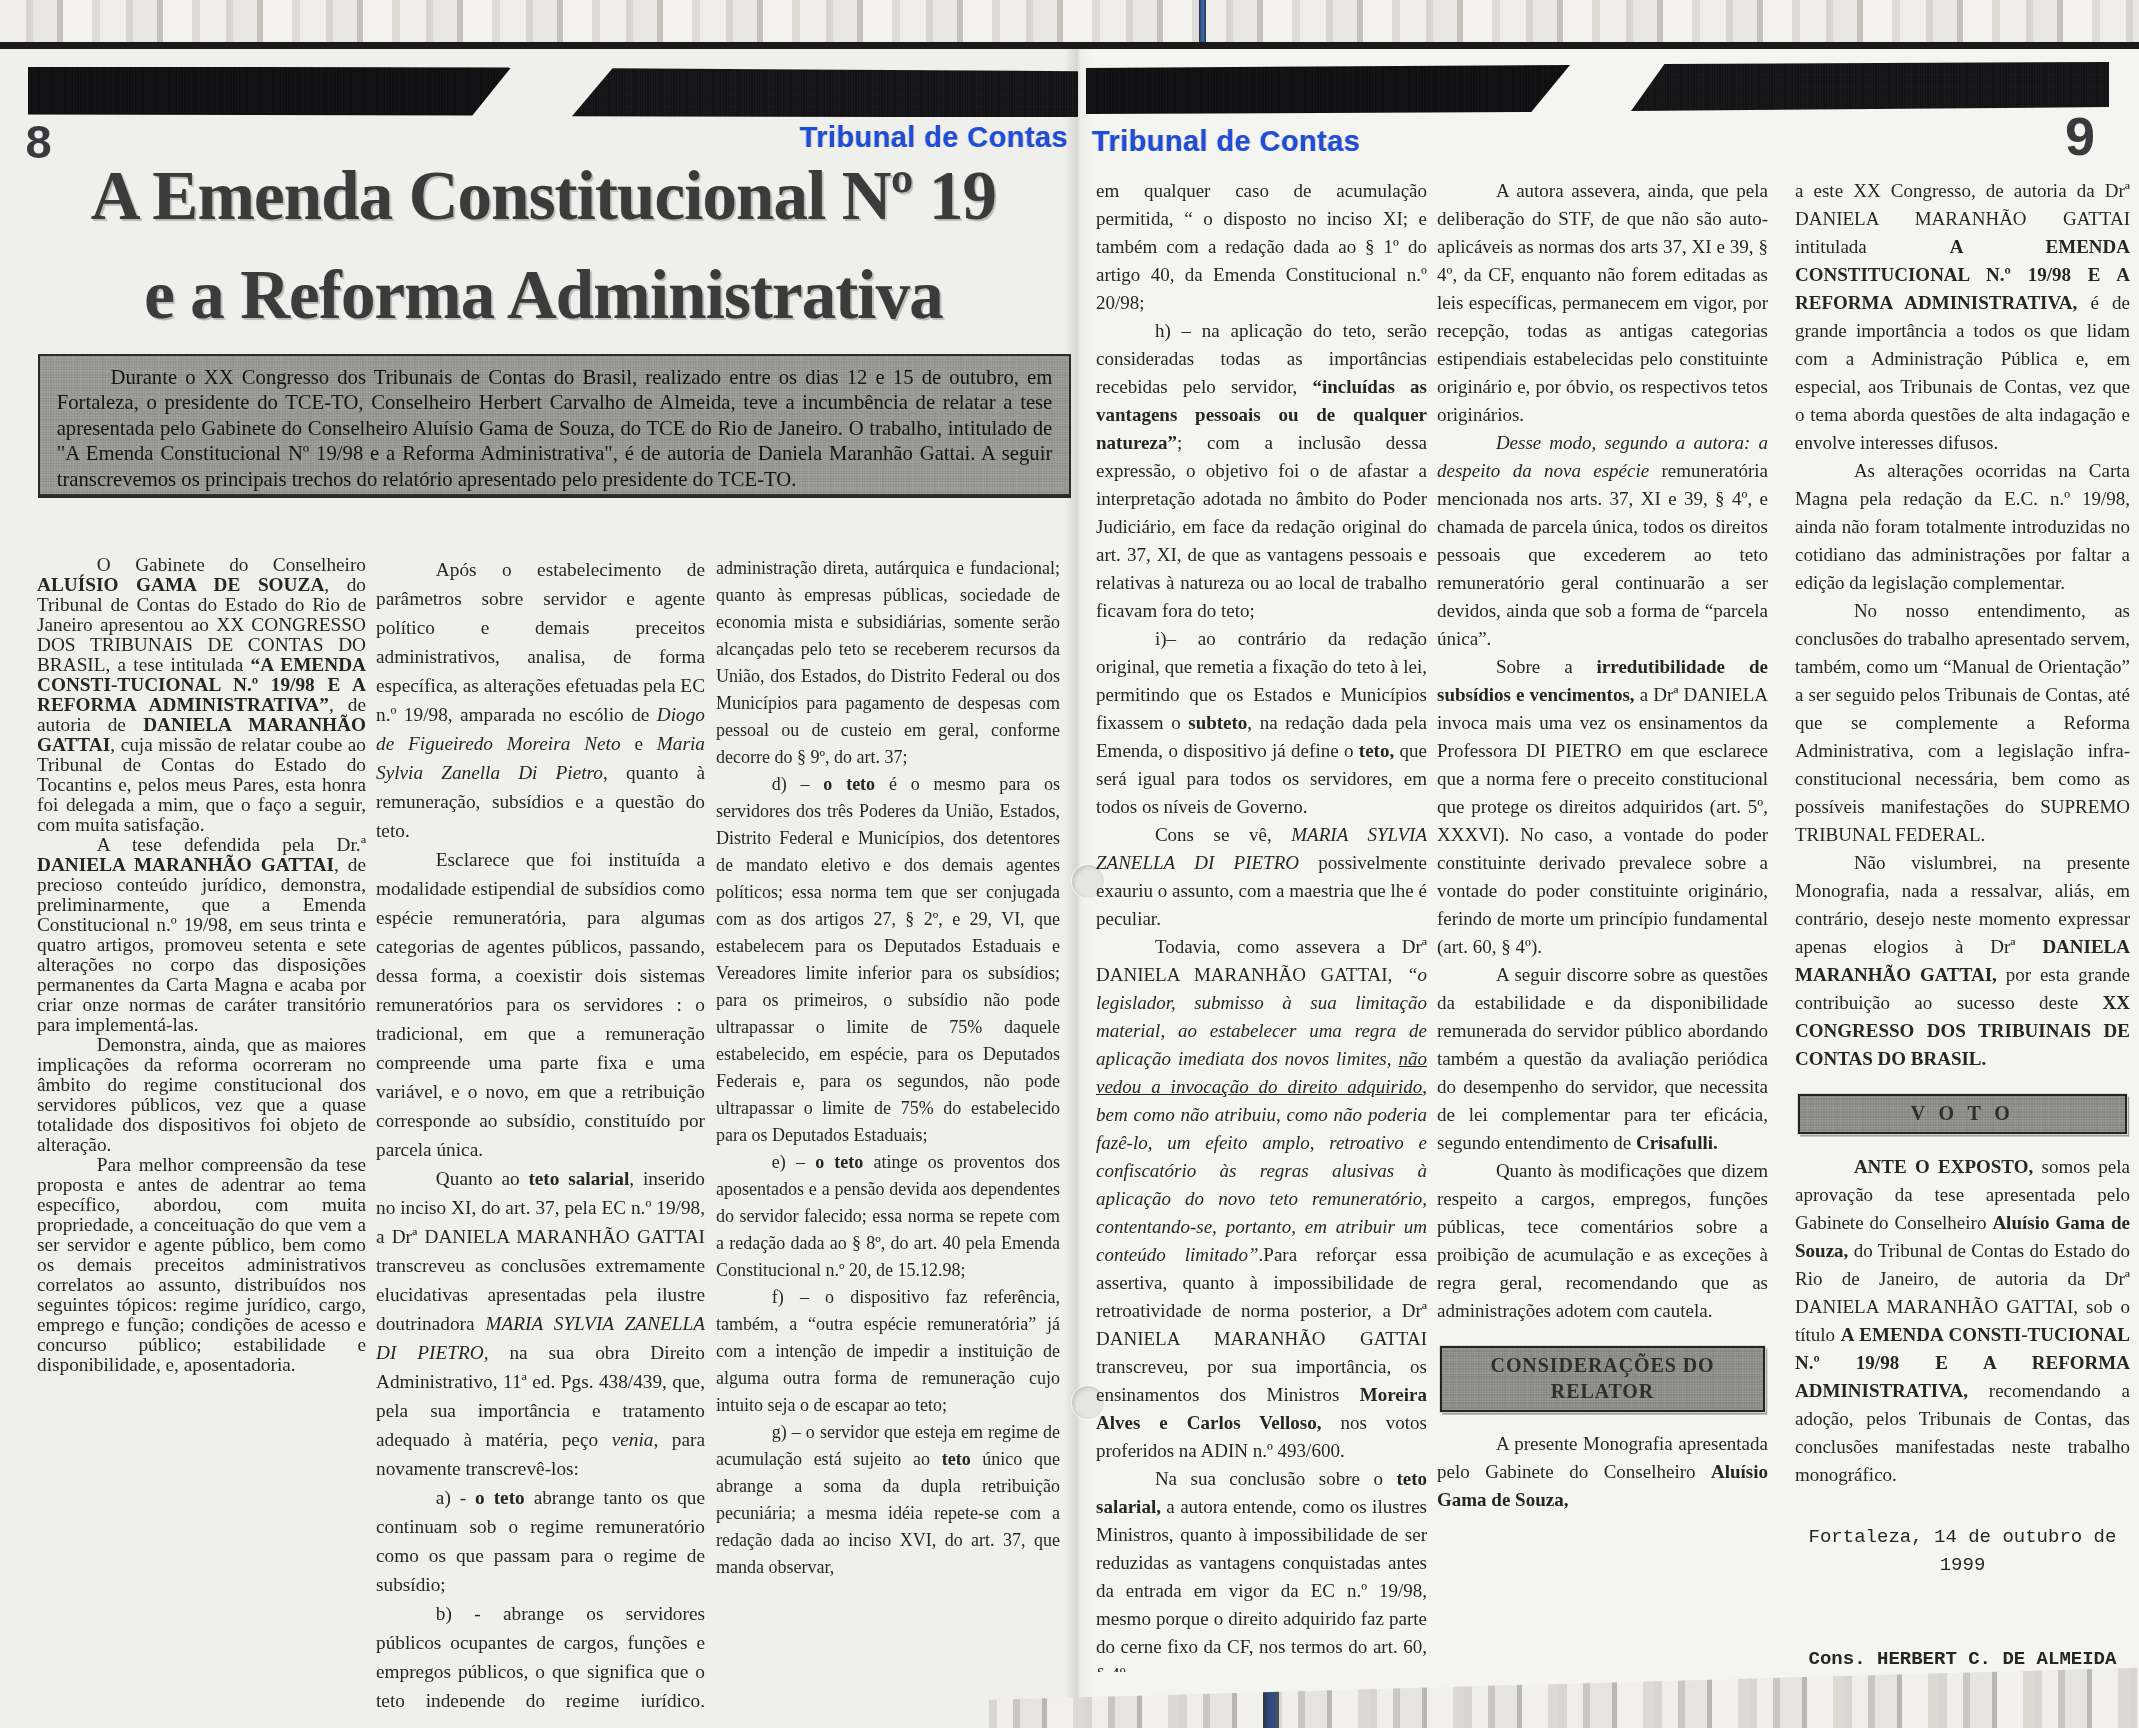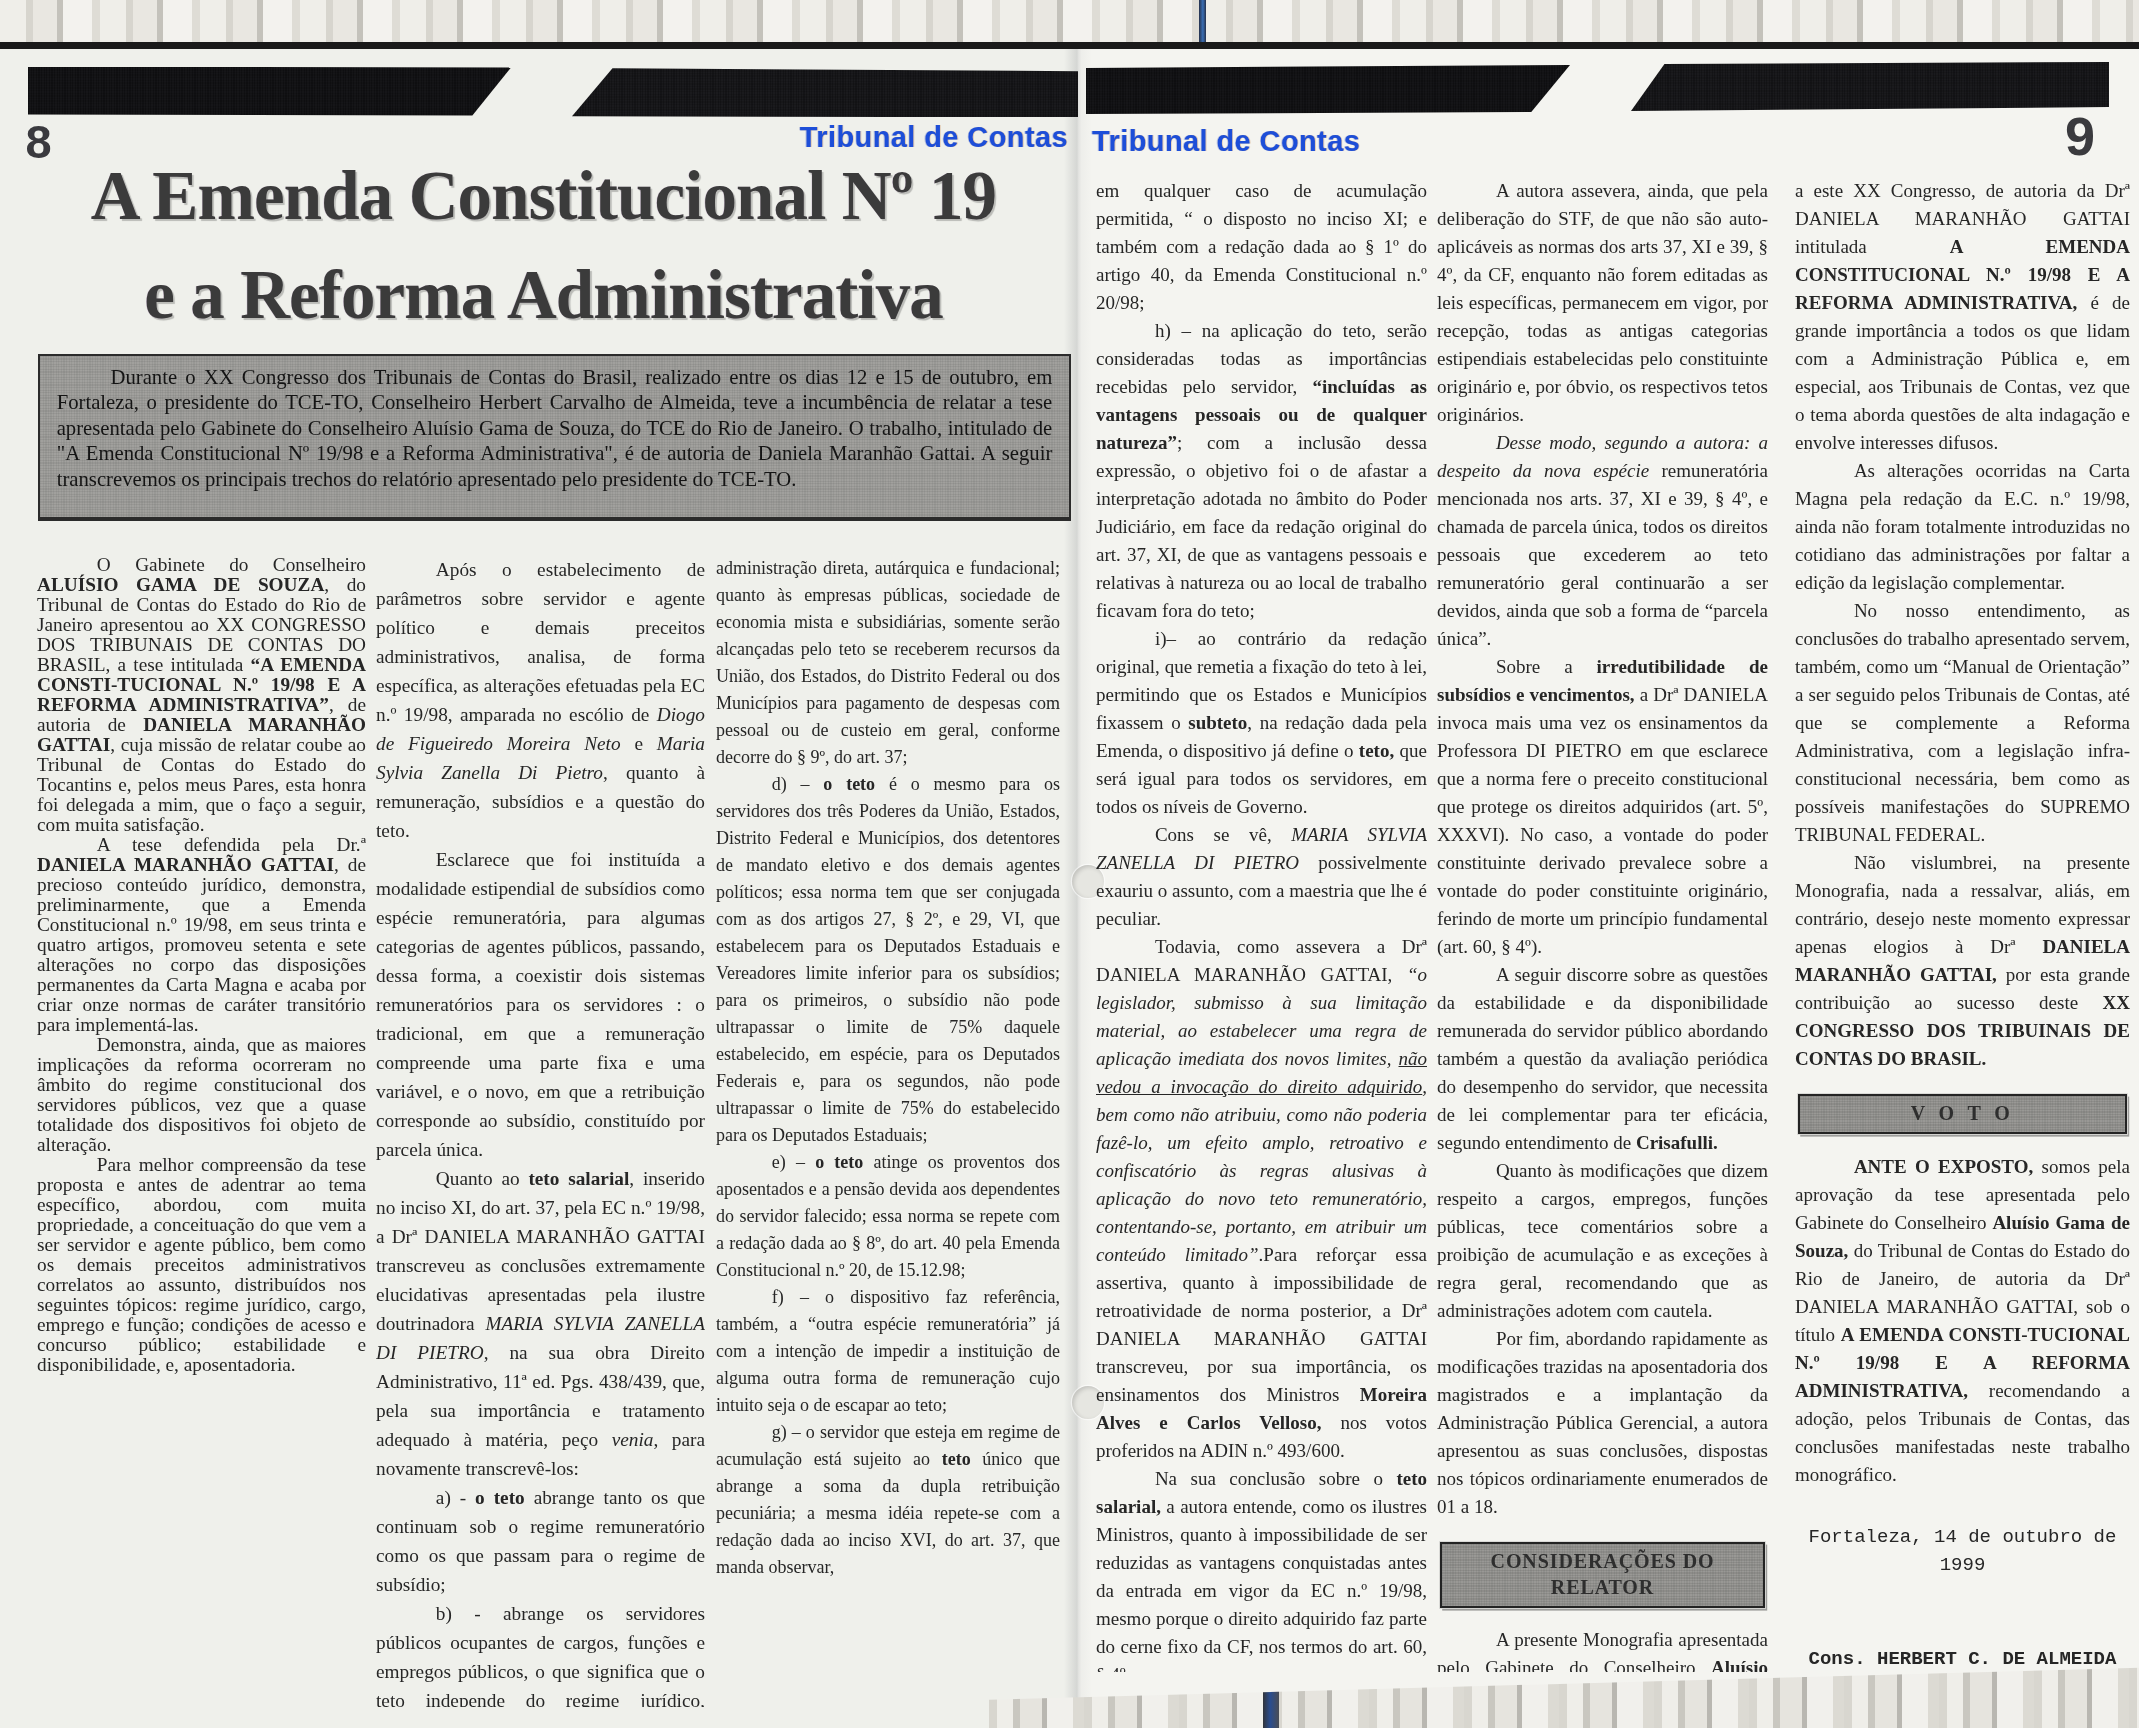--- a/index.html
+++ b/index.html
@@ -47,21 +47,21 @@
     color:#1d4ed8;font-size:29px;letter-spacing:0.4px;
     text-shadow:0.9px 0 0 rgba(190,110,40,.30),-0.9px 0 0 rgba(70,90,190,.30);}
   .kick-l{left:743px;top:72px;width:325px;text-align:right;}
   .kick-r{left:1092px;top:76px;width:396px;text-align:left;}
 
   .title{position:absolute;left:16px;top:98px;width:1055px;margin:0;text-align:center;
     font-family:"Liberation Serif",serif;font-weight:bold;font-size:69px;line-height:99px;
     color:#3b3b3b;letter-spacing:-0.9px;
     text-shadow:1.8px 1.8px 0.9px rgba(0,0,0,.22),-0.4px 0 0 rgba(120,60,140,.25);}
 
-  .leadbox{position:absolute;left:38px;top:305px;width:1033px;height:167px;box-sizing:border-box;
+  .leadbox{position:absolute;left:38px;top:305px;width:1033px;height:144px;box-sizing:border-box;
     border:2.6px solid #2b2b2b;border-bottom-width:4px;padding:8.8px 16.7px 7px 16.7px;
     background:repeating-linear-gradient(90deg,#c3c3c1 0 1.3px,#cecdcb 1.3px 2.6px),
                repeating-linear-gradient(0deg,rgba(255,255,255,.22) 0 1.3px,rgba(0,0,0,.06) 1.3px 2.6px);
     background-blend-mode:multiply;background-color:#c7c7c5;
     font-size:20.7px;line-height:25.5px;color:#141414;overflow:hidden;}
   .leadbox p{margin:0;text-align:justify;text-indent:2.6em;}
 
   .col{position:absolute;color:#262626;overflow:hidden;text-align:justify;}
   .lc1{left:37px; top:506px;width:329px;height:1152px;font-size:19.3px;line-height:20px;}
   .lc2{left:376px;top:506px;width:329px;height:1152px;font-size:19.3px;line-height:29px;}
@@ -143,21 +143,20 @@
       <p class="para"><span>Cons se vê, </span><span class="italic">MARIA SYLVIA ZANELLA DI PIETRO</span><span> possivelmente exauriu o assunto, com a maestria que lhe é peculiar.</span></p>
       <p class="para"><span>Todavia, como assevera a Drª DANIELA MARANHÃO GATTAI, </span><span class="italic">“o legislador, submisso à sua limitação material, ao estabelecer uma regra de aplicação imediata dos novos limites, </span><span class="italic ul">não vedou a invocação do direito adquirido</span><span class="italic">, bem como não atribuiu, como não poderia fazê-lo, um efeito amplo, retroativo e confiscatório às regras alusivas à aplicação do novo teto remuneratório, contentando-se, portanto, em atribuir um conteúdo limitado”</span><span>.Para reforçar essa assertiva, quanto à impossibilidade de retroatividade de norma posterior, a Drª DANIELA MARANHÃO GATTAI transcreveu, por sua importância, os ensinamentos dos Ministros </span><span class="bold">Moreira Alves e Carlos Velloso,</span><span> nos votos proferidos na ADIN n.º 493/600.</span></p>
       <p class="para"><span>Na sua conclusão sobre o </span><span class="bold">teto salarial,</span><span> a autora entende, como os ilustres Ministros, quanto à impossibilidade de ser reduzidas as vantagens conquistadas antes da entrada em vigor da EC n.º 19/98, mesmo porque o direito adquirido faz parte do cerne fixo da CF, nos termos do art. 60, § 4º.</span></p>
     </div>
   <div class="col rc2">
       <p class="para">A autora assevera, ainda, que pela deliberação do STF, de que não são auto-aplicáveis as normas dos arts 37, XI e 39, § 4º, da CF, enquanto não forem editadas as leis específicas, permanecem em vigor, por recepção, todas as antigas categorias estipendiais estabelecidas pelo constituinte originário e, por óbvio, os respectivos tetos originários.</p>
       <p class="para"><span class="italic">Desse modo, segundo a autora: a despeito da nova espécie</span><span> remuneratória mencionada nos arts. 37, XI e 39, § 4º, e chamada de parcela única, todos os direitos pessoais que excederem ao teto remuneratório geral continuarão a ser devidos, ainda que sob a forma de “parcela única”.</span></p>
       <p class="para"><span>Sobre a </span><span class="bold">irredutibilidade de subsídios e vencimentos,</span><span> a Drª DANIELA invoca mais uma vez os ensinamentos da Professora DI PIETRO em que esclarece que a norma fere o preceito constitucional que protege os direitos adquiridos (art. 5º, XXXVI).  No caso, a vontade do poder constituinte derivado prevalece sobre a vontade do poder constituinte originário, ferindo de morte um princípio fundamental (art. 60, § 4º).</span></p>
       <p class="para"><span>A seguir discorre sobre as questões da estabilidade e da disponibilidade remunerada do servidor público abordando também a questão da avaliação periódica do desempenho do servidor, que necessita de lei complementar para ter eficácia, segundo entendimento de </span><span class="bold">Crisafulli.</span></p>
       <p class="para">Quanto às modificações que dizem respeito a cargos, empregos, funções públicas, tece comentários sobre a proibição de acumulação e as exceções à regra geral, recomendando que as administrações adotem com cautela.</p>
-      <p class="para">Por fim, abordando rapidamente as modificações trazidas na aposentadoria dos magistrados e a implantação da Administração Pública Gerencial, a autora apresentou as suas conclusões, dispostas nos tópicos ordinariamente enumerados de 01 a 18.</p>
       <div class="hbox">CONSIDERAÇÕES DO RELATOR</div>
       <p class="para"><span>A presente Monografia apresentada pelo Gabinete do Conselheiro </span><span class="bold">Aluísio Gama de Souza,</span></p>
     </div>
   <div class="col rc3">
       <p class="para noindent"><span>a este XX Congresso, de autoria da Drª DANIELA MARANHÃO GATTAI intitulada </span><span class="bold">A EMENDA CONSTITUCIONAL N.º 19/98 E A REFORMA ADMINISTRATIVA,</span><span> é de grande importância a todos os que lidam com a Administração Pública e, em especial, aos Tribunais de Contas, vez que o tema aborda questões de alta indagação e envolve interesses difusos.</span></p>
       <p class="para">As alterações ocorridas na Carta Magna pela redação da E.C. n.º 19/98, ainda não foram totalmente introduzidas no cotidiano das administrações por faltar a edição da legislação complementar.</p>
       <p class="para">No nosso entendimento, as conclusões do trabalho apresentado servem, também, como um “Manual de Orientação” a ser seguido pelos Tribunais de Contas, até que se complemente a Reforma Administrativa, com a legislação infra-constitucional necessária, bem como as possíveis manifestações do SUPREMO TRIBUNAL FEDERAL.</p>
       <p class="para"><span>Não vislumbrei, na presente Monografia, nada a ressalvar, aliás, em contrário, desejo neste momento expressar apenas elogios à Drª </span><span class="bold">DANIELA MARANHÃO GATTAI,</span><span> por esta grande contribuição ao sucesso deste </span><span class="bold">XX CONGRESSO DOS TRIBUINAIS DE CONTAS DO BRASIL.</span></p>
       <div class="hbox voto">V O T O</div>
       <p class="para"><span class="bold">ANTE O EXPOSTO,</span><span> somos pela aprovação da tese apresentada pelo Gabinete do Conselheiro </span><span class="bold">Aluísio Gama de Souza,</span><span> do Tribunal de Contas do Estado do Rio de Janeiro, de autoria da Drª DANIELA MARANHÃO GATTAI, sob o título </span><span class="bold">A EMENDA CONSTI-TUCIONAL N.º 19/98 E A REFORMA ADMINISTRATIVA,</span><span> recomendando a adoção, pelos Tribunais de Contas, das conclusões manifestadas neste trabalho monográfico.</span></p>

